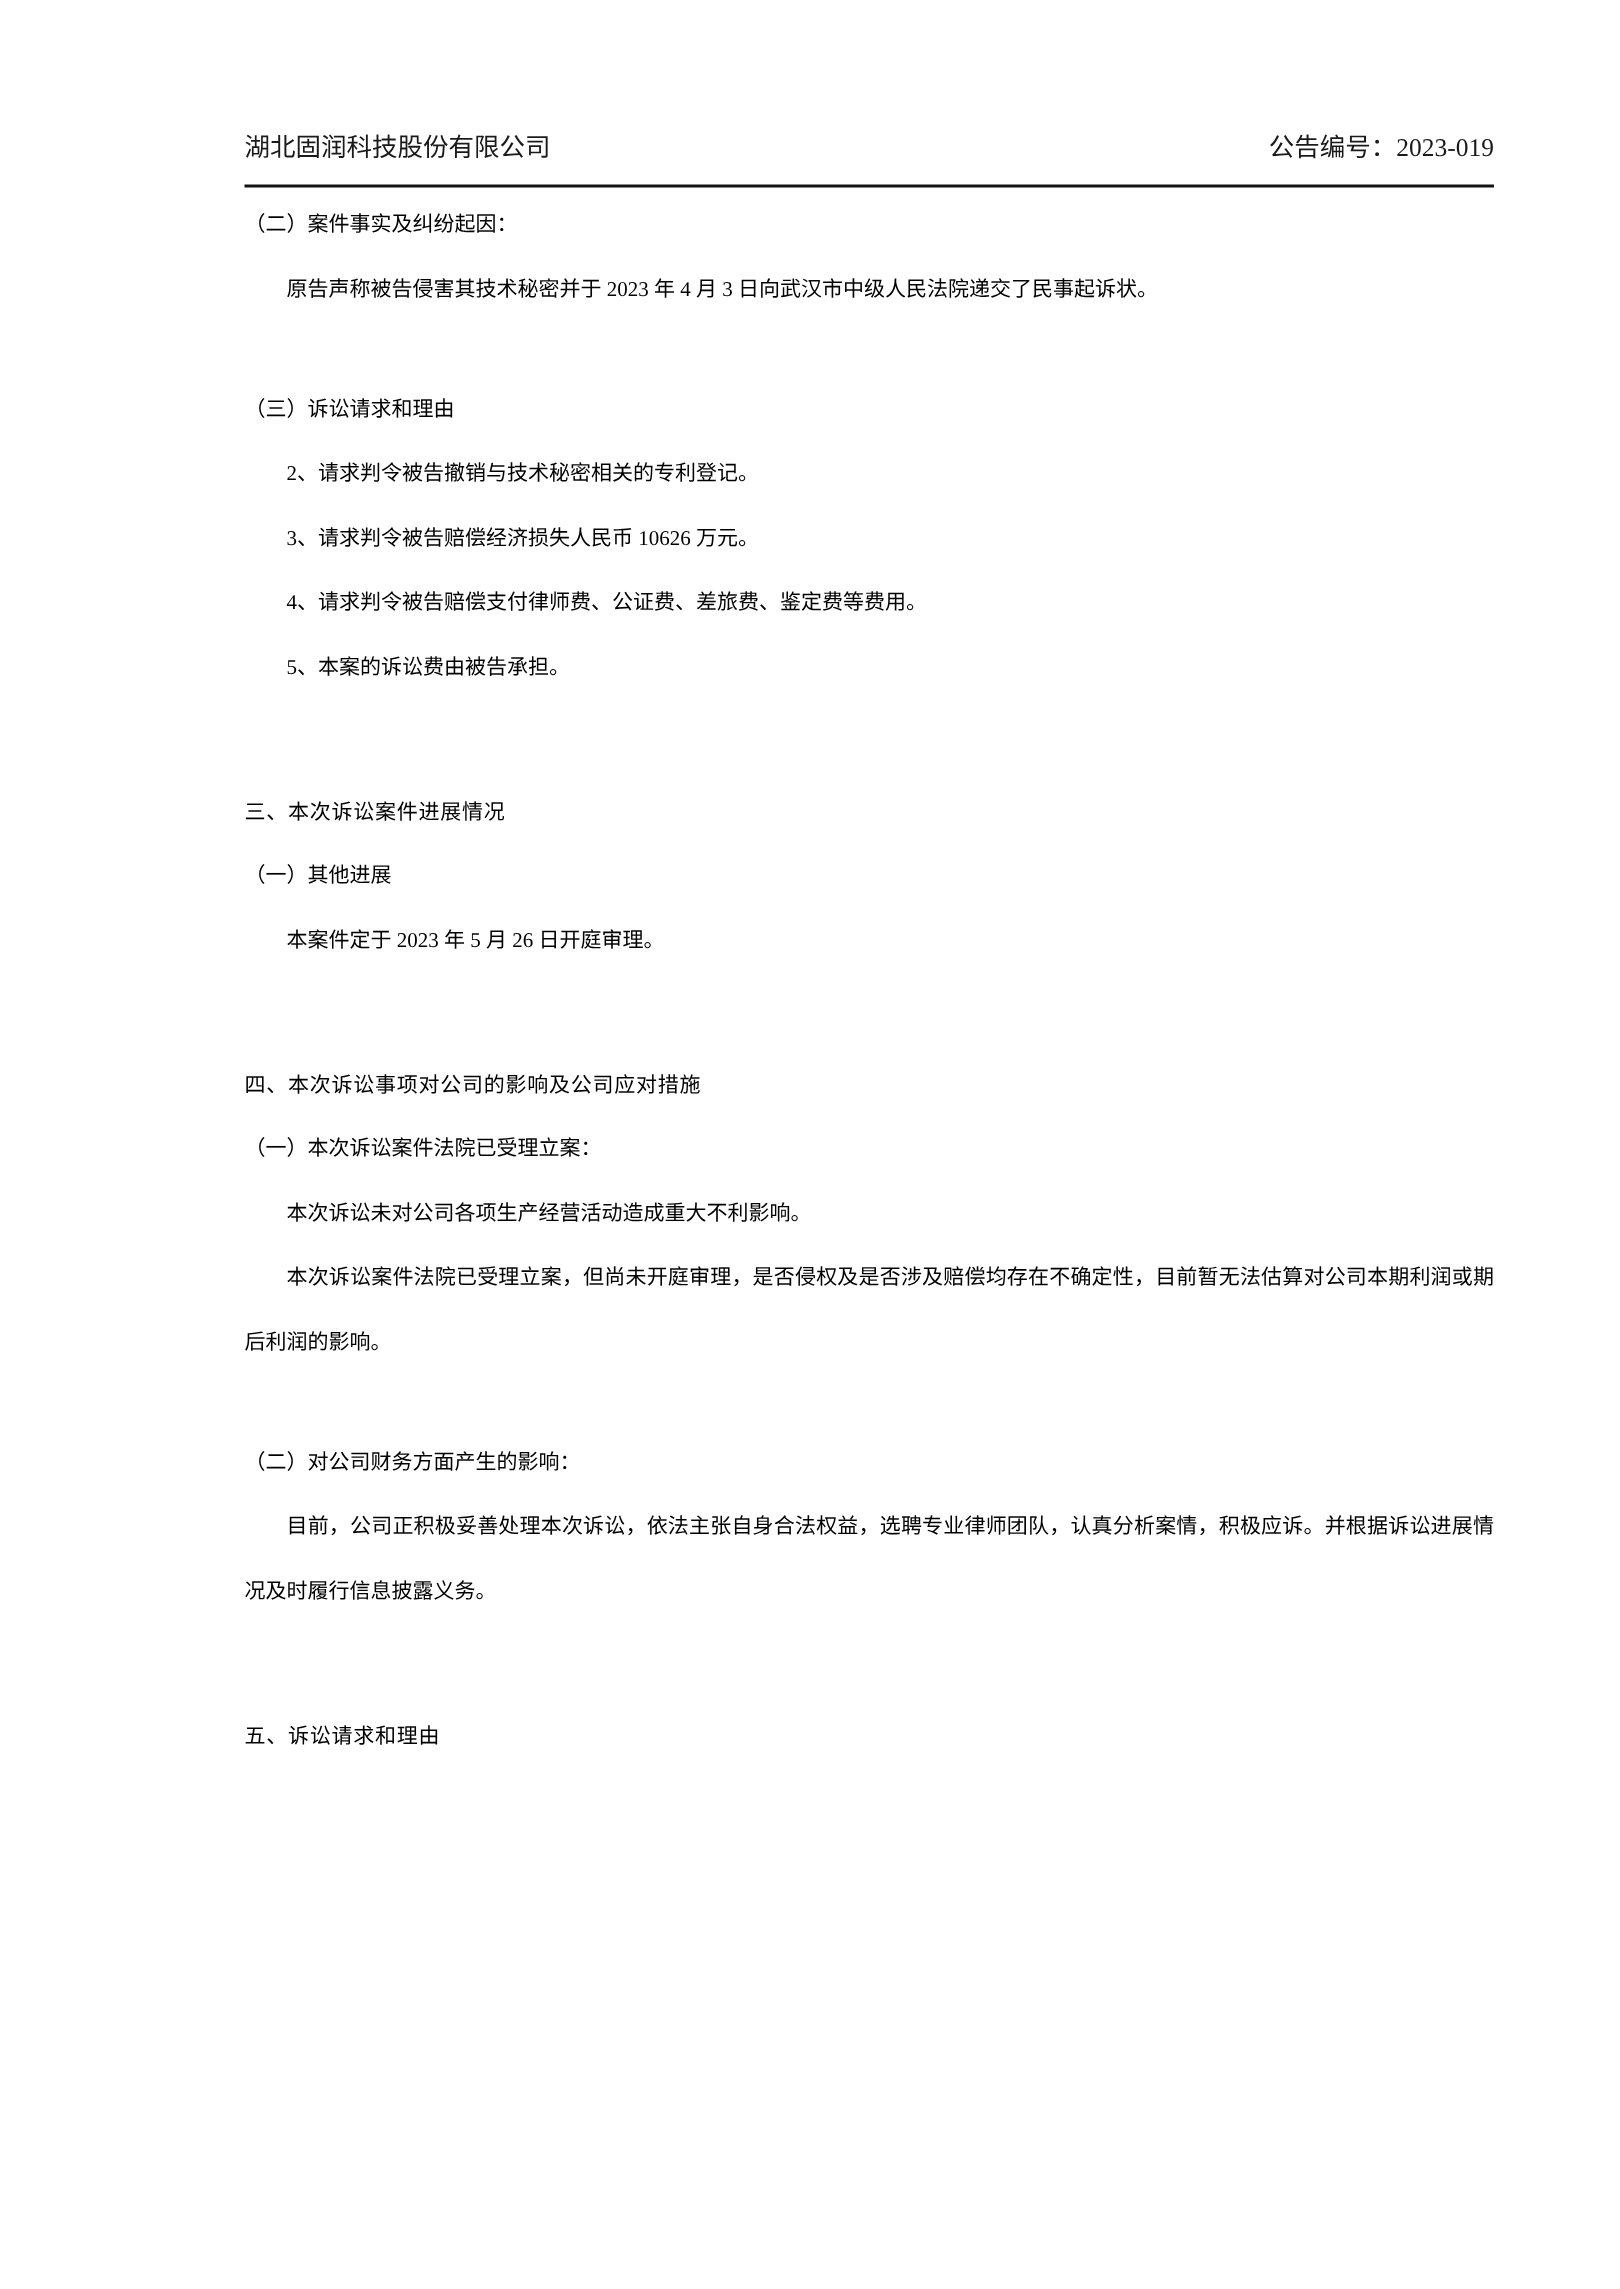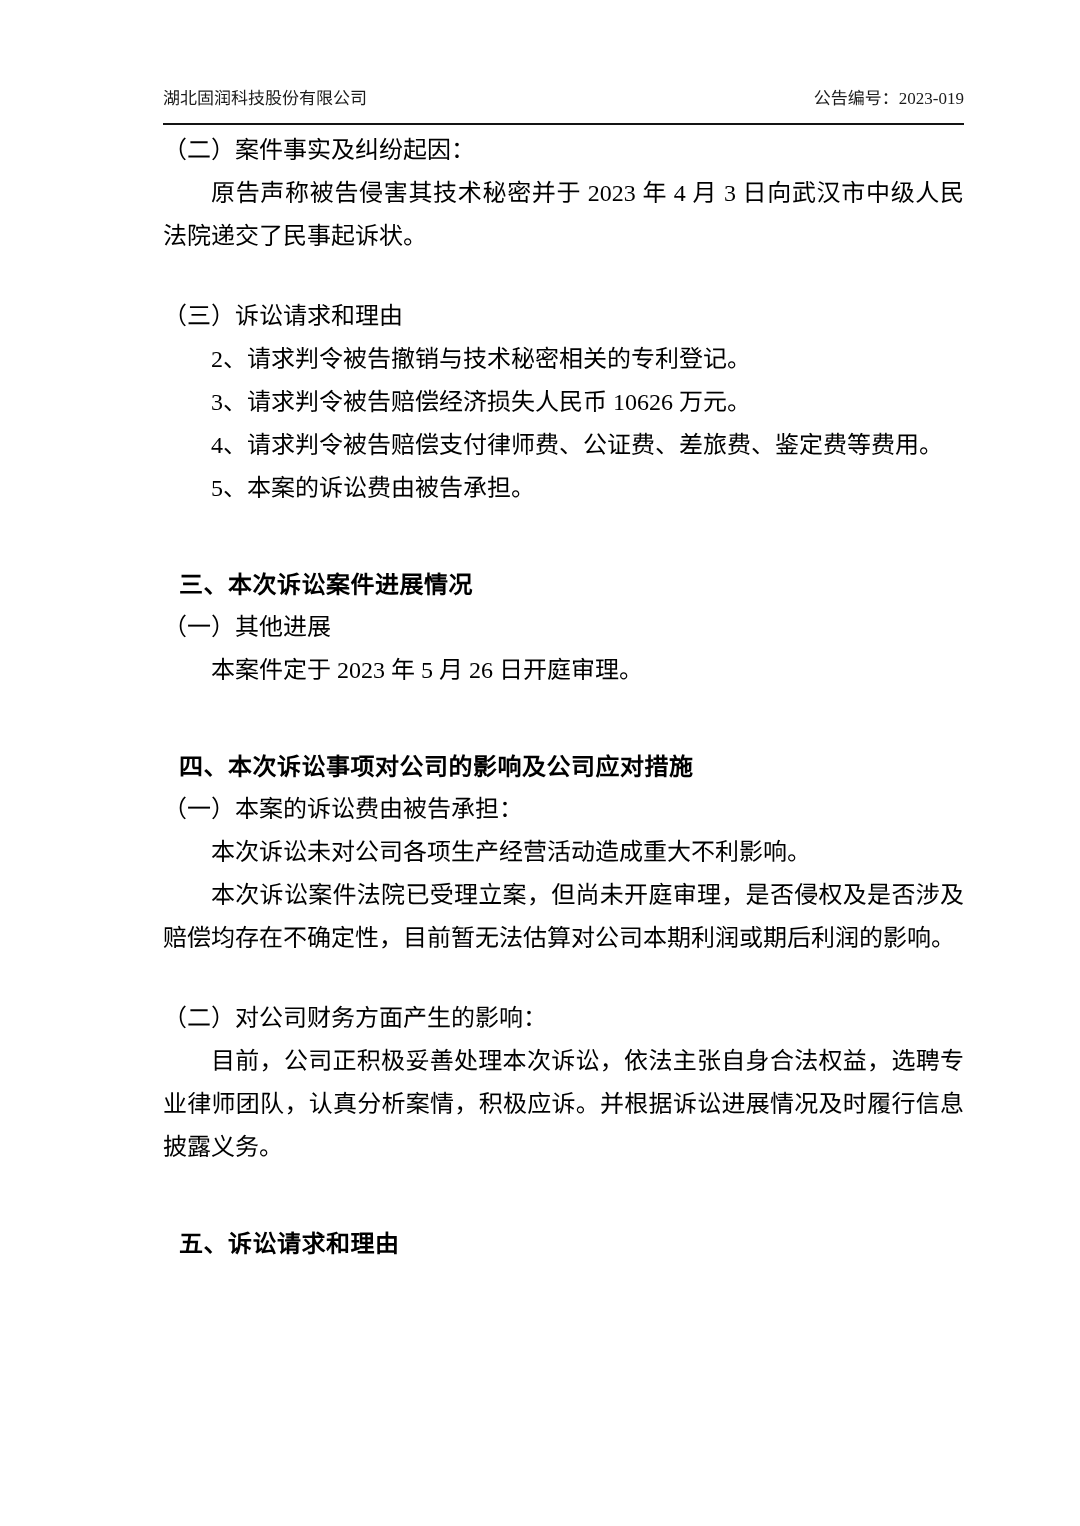--- a/index.html
+++ b/index.html
@@ -9,57 +9,56 @@
     width: 1080px;
     height: 1526px;
     overflow: hidden;
     color: #000000;
     font-family: "Liberation Serif", "DejaVu Serif", serif;
   }
   .page {
     box-sizing: border-box;
     width: 1080px;
     height: 1133px;
-    padding: 88px 116px 0 163px;
+    padding: 88px 84px 0 163px;
   }
   .header {
     display: flex;
     justify-content: space-between;
     align-items: flex-end;
     font-size: 17px;
     line-height: 22px;
     color: #1a1a1a;
   }
   .rule {
     margin-top: 13px;
     border-top: 2.5px solid #141414;
   }
   .content {
     margin-top: 4px;
-    font-size: 24px;
+    font-size: 14px;
     line-height: 43px;
     text-align: justify;
   }
   .block { margin: 0; }
   .block-sub {
     text-align: left;
   }
   .block-para {
     text-indent: 2em;
   }
   .block-item {
     text-indent: 2em;
   }
   .block-h1 {
-    font-weight: bold;
+    font-weight: normal;
     font-family: "Liberation Sans", "DejaVu Sans", sans-serif;
     text-align: left;
     margin-top: 53px;
     letter-spacing: 0.5px;
-    margin-left: 16px;
   }
   .block-para + .block-sub,
   .block-item + .block-sub {
     margin-top: 37px;
   }
 </style>
 </head>
 <body>
 
 <div class="page">
@@ -73,20 +72,20 @@
       <div class="block block-para">原告声称被告侵害其技术秘密并于 2023 年 4 月 3 日向武汉市中级人民法院递交了民事起诉状。</div>
       <div class="block block-sub">（三）诉讼请求和理由</div>
       <div class="block block-item">2、请求判令被告撤销与技术秘密相关的专利登记。</div>
       <div class="block block-item">3、请求判令被告赔偿经济损失人民币 10626 万元。</div>
       <div class="block block-item">4、请求判令被告赔偿支付律师费、公证费、差旅费、鉴定费等费用。</div>
       <div class="block block-item">5、本案的诉讼费由被告承担。</div>
       <div class="block block-h1">三、本次诉讼案件进展情况</div>
       <div class="block block-sub">（一）其他进展</div>
       <div class="block block-para">本案件定于 2023 年 5 月 26 日开庭审理。</div>
       <div class="block block-h1">四、本次诉讼事项对公司的影响及公司应对措施</div>
-      <div class="block block-sub">（一）本案的诉讼费由被告承担：</div>
+      <div class="block block-sub">（一）本次诉讼案件法院已受理立案：</div>
       <div class="block block-para">本次诉讼未对公司各项生产经营活动造成重大不利影响。</div>
       <div class="block block-para">本次诉讼案件法院已受理立案，但尚未开庭审理，是否侵权及是否涉及赔偿均存在不确定性，目前暂无法估算对公司本期利润或期后利润的影响。</div>
       <div class="block block-sub">（二）对公司财务方面产生的影响：</div>
       <div class="block block-para">目前，公司正积极妥善处理本次诉讼，依法主张自身合法权益，选聘专业律师团队，认真分析案情，积极应诉。并根据诉讼进展情况及时履行信息披露义务。</div>
       <div class="block block-h1">五、诉讼请求和理由</div>
     </div>
 </div>
 
 </body></html>

